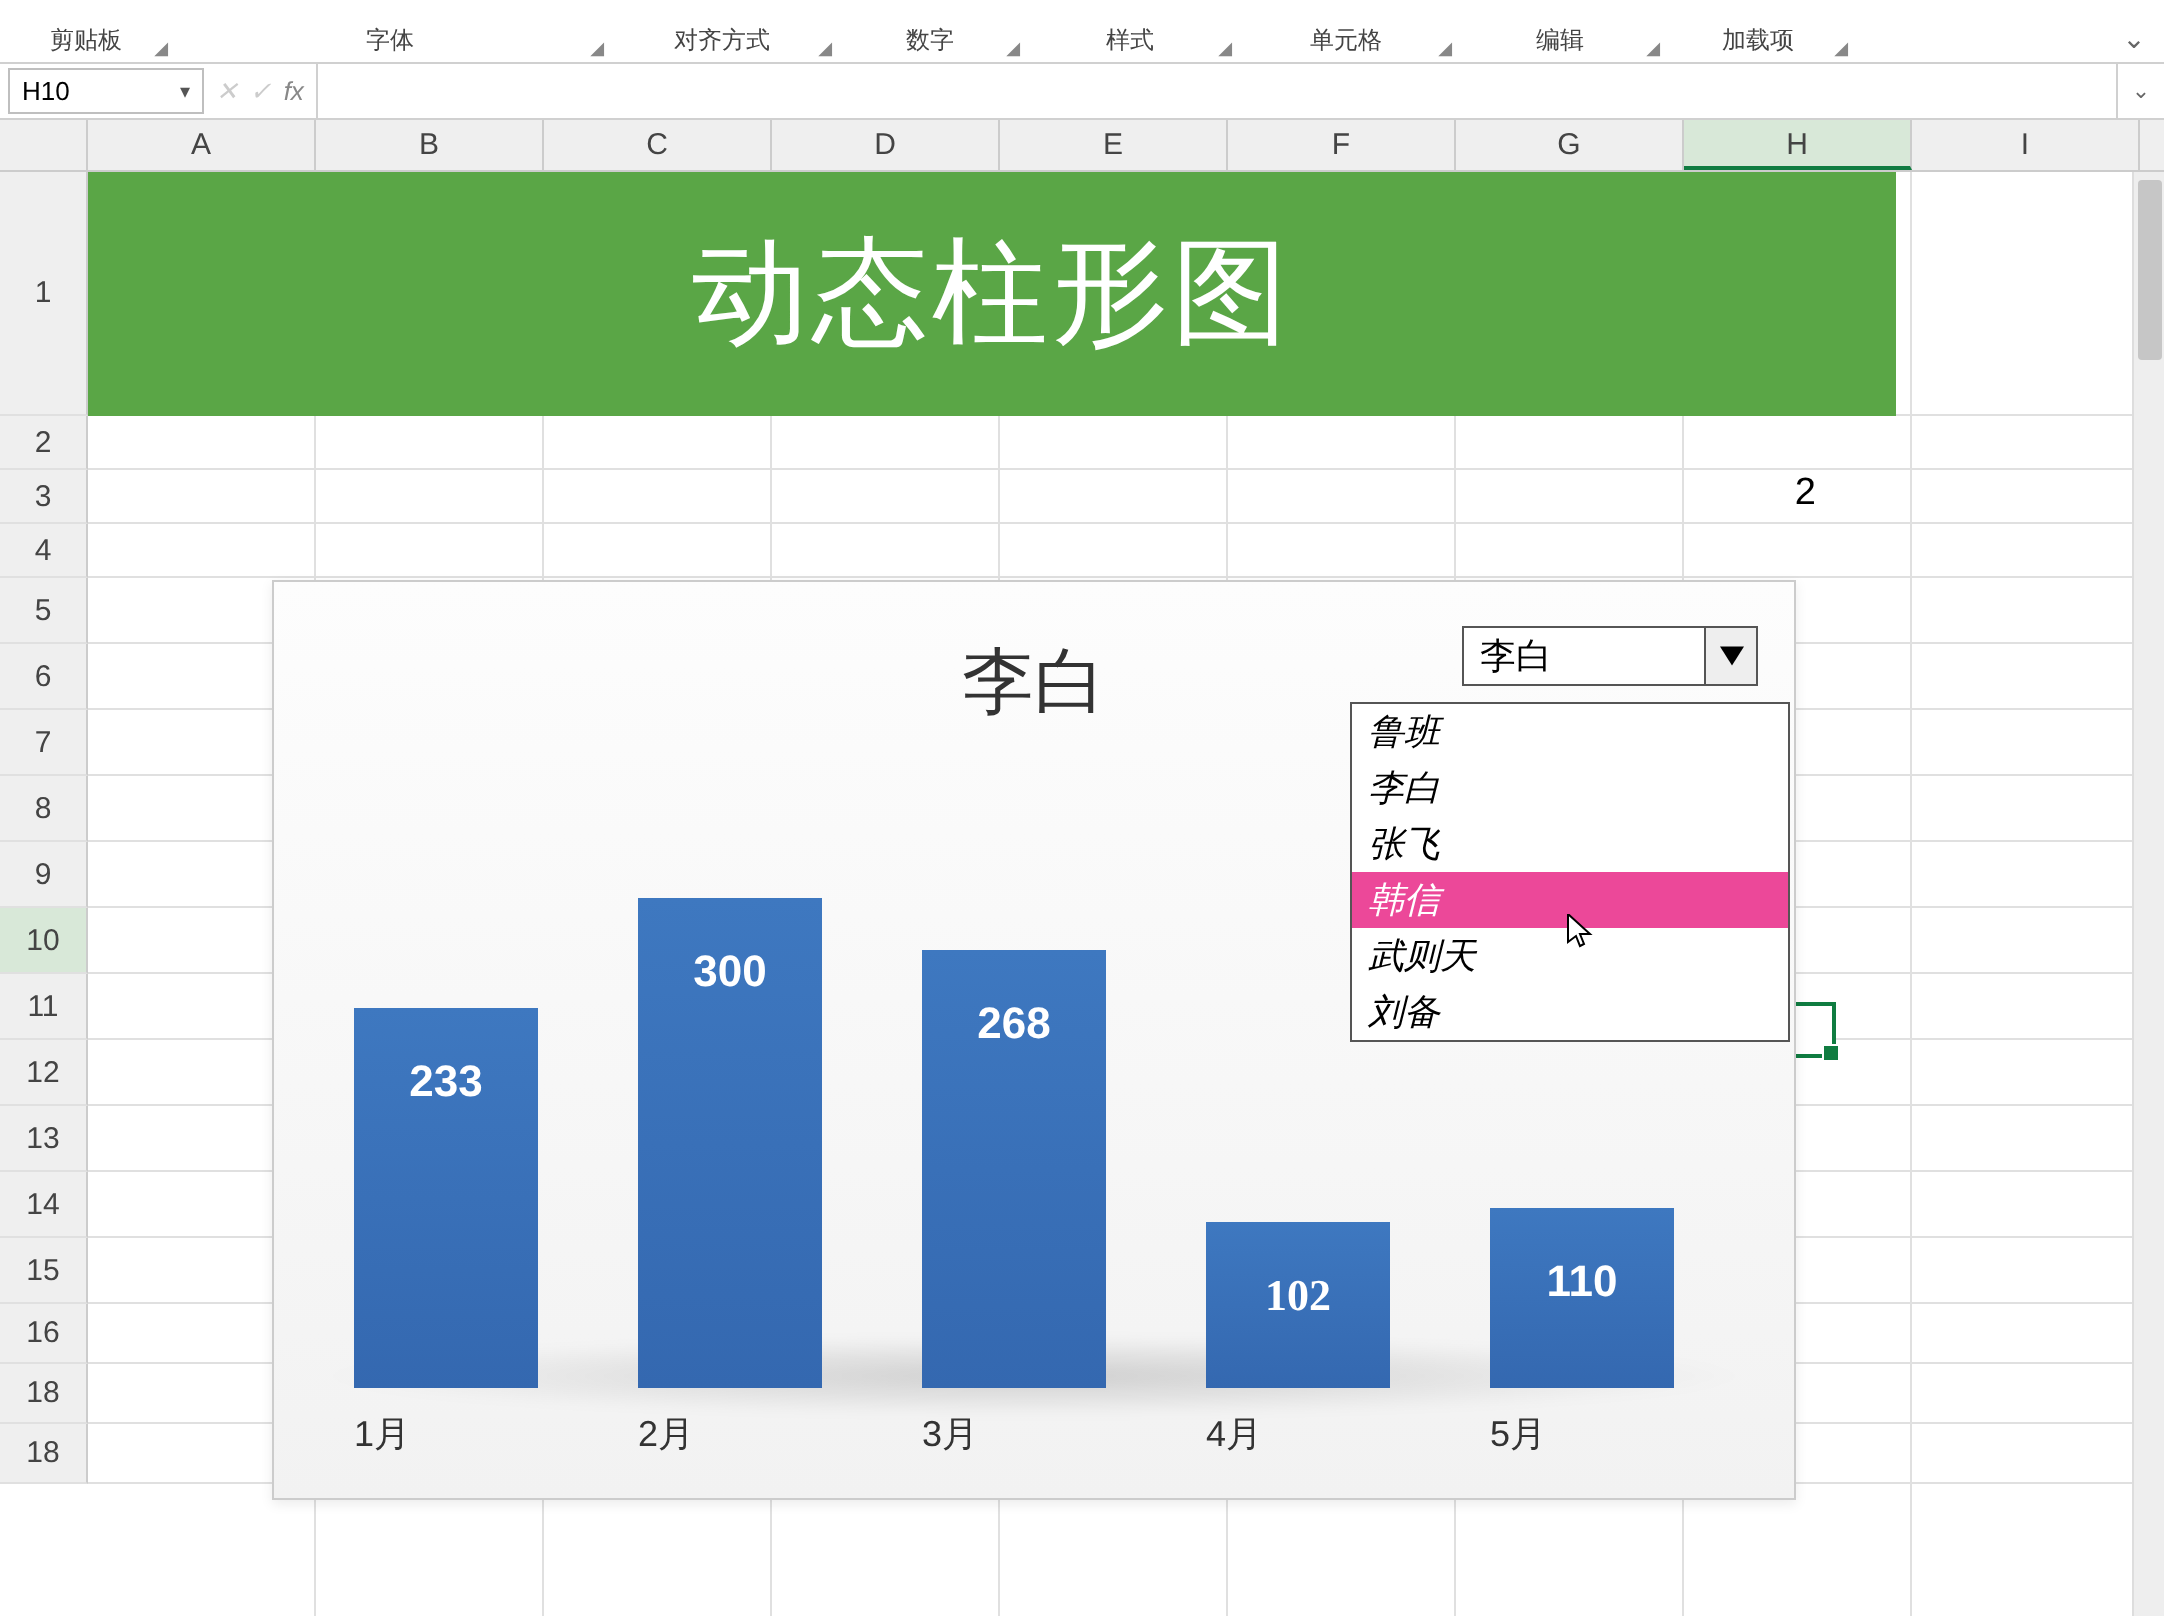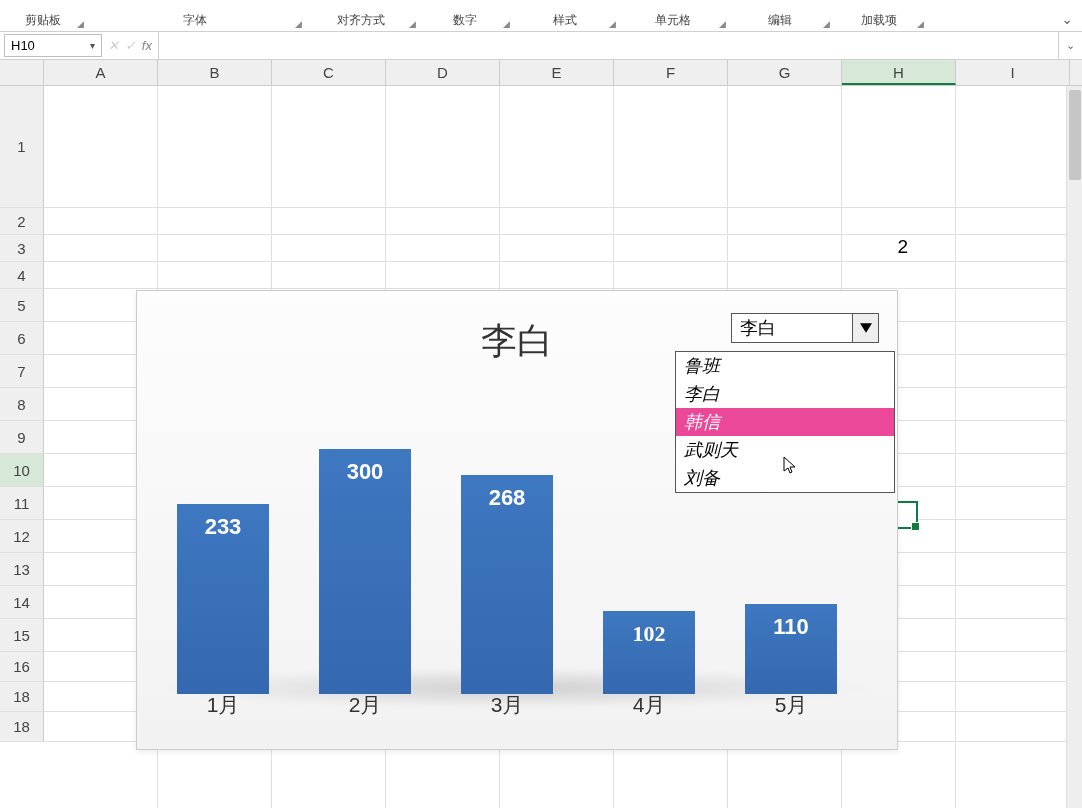--- a/index.html
+++ b/index.html
@@ -232,29 +232,29 @@
     width: 92px;
     background: linear-gradient(180deg, #3e78c0 0%, #3468b0 100%);
     display: flex;
     align-items: flex-start;
     justify-content: center;
   }
   .bar .val {
     color: #fff;
     font-size: 22px;
     font-weight: bold;
-    margin-top: 10px;
+    margin-top: 24px;
   }
   .xlabel {
     position: absolute;
-    bottom: 30px;
-    font-size: 21px;
+    bottom: 20px;
+    font-size: 18px;
     color: #333;
     width: 92px;
-    text-align: center;
+    text-align: left;
   }
   
   .dropdown {
     position: absolute;
     top: 22px;
     right: 18px;
     width: 148px;
     height: 30px;
     border: 1px solid #555;
     background: #fff;
@@ -402,39 +402,43 @@
       <div class="celllines" style="top: 0px; bottom: 0px; left: 227px; width: 1px;"></div>
       <div class="celllines" style="top: 0px; bottom: 0px; left: 341px; width: 1px;"></div>
       <div class="celllines" style="top: 0px; bottom: 0px; left: 455px; width: 1px;"></div>
       <div class="celllines" style="top: 0px; bottom: 0px; left: 569px; width: 1px;"></div>
       <div class="celllines" style="top: 0px; bottom: 0px; left: 683px; width: 1px;"></div>
       <div class="celllines" style="top: 0px; bottom: 0px; left: 797px; width: 1px;"></div>
       <div class="celllines" style="top: 0px; bottom: 0px; left: 911px; width: 1px;"></div>
       <div class="celllines" style="top: 0px; bottom: 0px; left: 1025px; width: 1px;"></div>
     </div>
 
+  <div class="title-banner">
+    <span>动态柱形图</span>
+  </div>
 
   <div class="cell-2">2</div>
 
   <div class="active-cell"></div>
 
   <div class="chart">
     <div class="chart-title">李白</div>
 
     <div class="dropdown">
       <span class="sel">李白</span>
       <span class="btn">
         <svg viewBox="0 0 10 8">
             <polygon points="0,0 10,0 5,8" fill="#000"></polygon>
           </svg>
       </span>
     </div>
     <div class="dropdown-list" id="ddlist">
         <div class="opt">鲁班</div>
         <div class="opt">李白</div>
+        <div class="opt">张飞</div>
         <div class="opt hover">韩信</div>
         <div class="opt">武则天</div>
         <div class="opt">刘备</div>
       </div>
 
     <svg class="cursor" style="left:646px; top:166px" viewBox="0 0 12 18">
       <path d="M0 0 L0 14 L4 11 L6 16 L8 15 L6 10 L11 10 Z" fill="#fff" stroke="#000" stroke-width="1"></path>
     </svg>
 
     <div class="plot" id="plot">

